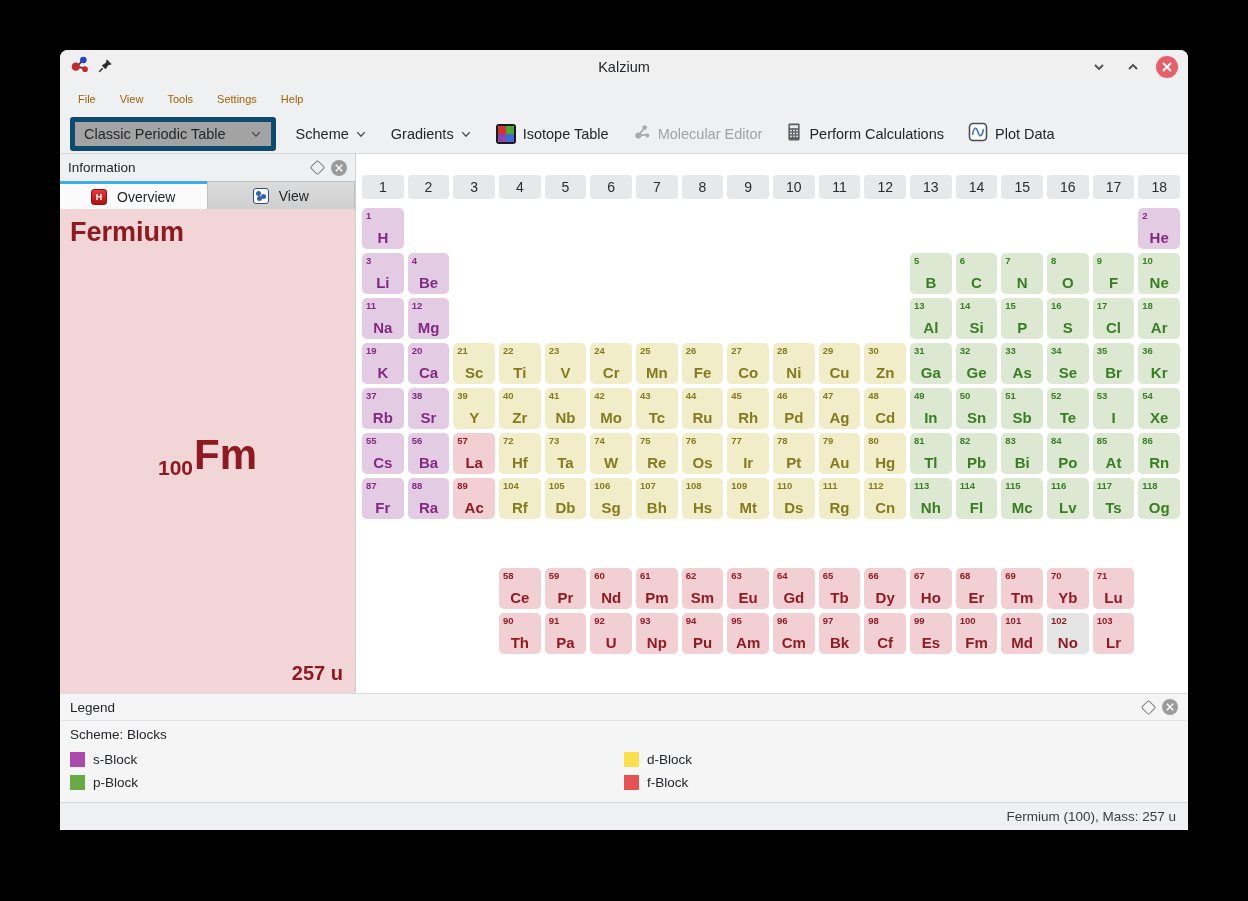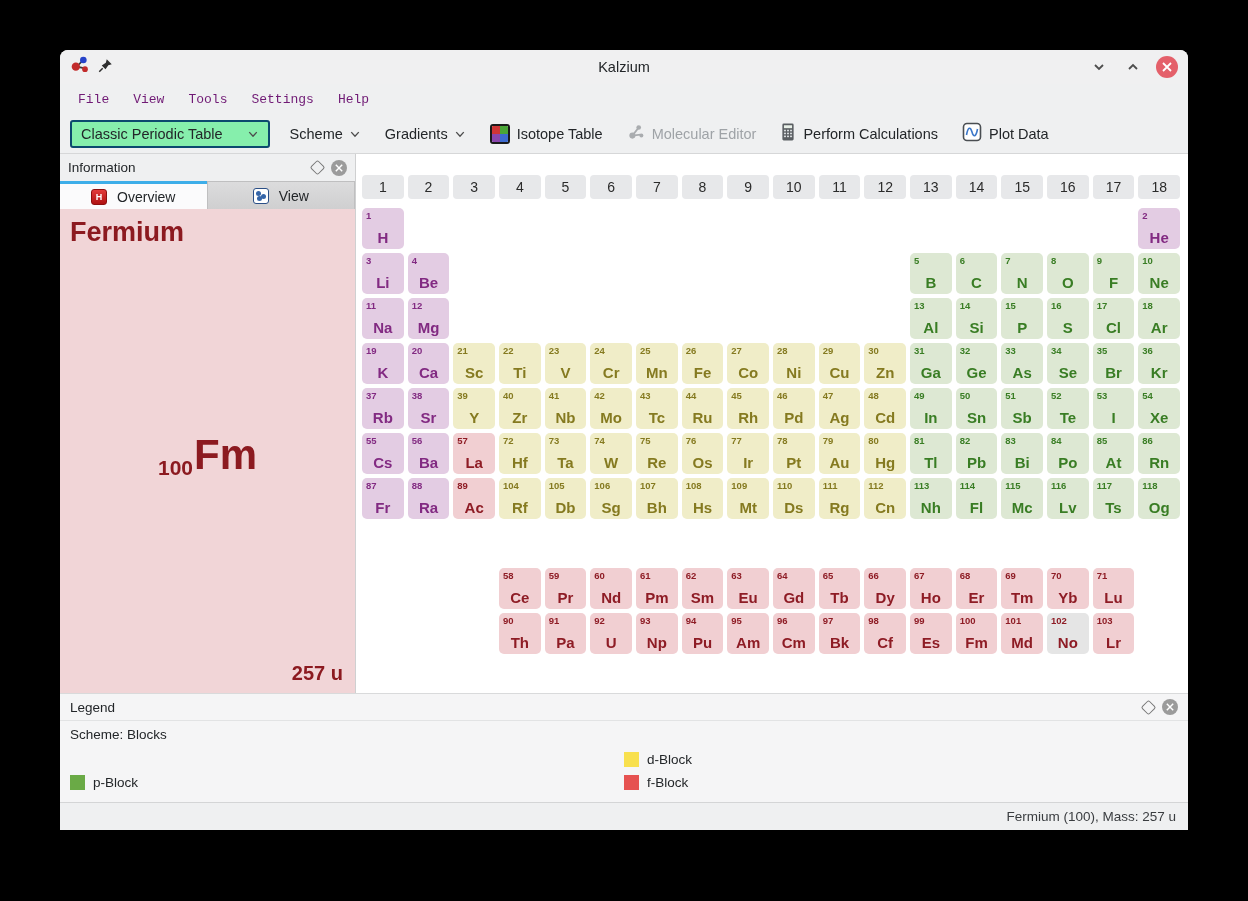--- a/index.html
+++ b/index.html
@@ -10,25 +10,25 @@
   
   .titlebar { height:34px; display:flex; align-items:center; padding:0 10px; position:relative; background:#f0f0f1; flex:0 0 auto; }
   .titlebar .left { display:flex; align-items:center; gap:8px; }
   .titlebar .title { position:absolute; left:0; right:0; text-align:center; font-size:14.5px; color:#232629; }
   .titlebar .right { margin-left:auto; display:flex; align-items:center; gap:12px; z-index:2; }
   .win-btn { width:22px; height:22px; display:flex; align-items:center; justify-content:center; cursor:pointer; }
   .close-circle { width:22px; height:22px; border-radius:50%; background:#e4606a; display:flex; align-items:center; justify-content:center; }
 
   
   .menubar { height:30px; display:flex; align-items:center; padding:0 8px; gap:4px; flex:0 0 auto; }
-  .menu-item { padding:3px 10px; font-size:13px; color:#701a75; border-radius:3px; cursor:pointer;font-family:Liberation Mono, monospace; }
+  .menu-item { padding:3px 10px; font-size:11px; color:#a16207; border-radius:3px; cursor:pointer; }
 
   
   .toolbar { height:40px; display:flex; align-items:center; padding:0 10px; gap:16px; border-bottom:1px solid #d6d7d8; flex:0 0 auto; }
-  .combo { display:flex; align-items:center; gap:24px; background:#86efac; border:2px solid #0c4a6e; border-radius:3px; padding:4px 9px; font-size:14.5px; color:#232629; cursor:pointer; }
+  .combo { display:flex; align-items:center; gap:24px; background:#a3a3a3; border:5px solid #0c4a6e; border-radius:3px; padding:4px 9px; font-size:14.5px; color:#232629; cursor:pointer; }
   .tool-drop { display:flex; align-items:center; gap:6px; font-size:14.5px; color:#232629; padding:4px 4px; cursor:pointer; }
   .tool-btn { display:flex; align-items:center; gap:7px; font-size:14.5px; color:#232629; padding:4px 4px; cursor:pointer; }
   .tool-btn.disabled { color:#9fa3a7; cursor:default; }
   .iso-icon { width:20px; height:20px; border:2px solid #1a1a1a; border-radius:3px; display:grid; grid-template-columns:1fr 1fr; grid-template-rows:1fr 1fr; overflow:hidden; background:#fff; }
   .iso-icon span:nth-child(1){background:#cf3535;} .iso-icon span:nth-child(2){background:#4aa637;}
   .iso-icon span:nth-child(3){background:#8a46ad;} .iso-icon span:nth-child(4){background:#3d6bd0;}
 
   
   .content { flex:1 1 auto; display:flex; min-height:0; }
 
@@ -751,20 +751,24 @@
         <span class="dock-close">
           <svg width="8" height="8" viewBox="0 0 10 10">
               <path d="M1 1 L9 9 M9 1 L1 9" stroke="#fff" stroke-width="1.8"></path>
             </svg>
         </span>
       </span>
     </div>
     <div class="legend-body">
       <div class="scheme-label">Scheme: Blocks</div>
       <div class="legend-grid">
+          <div class="legend-item" style="grid-area: 1 / 1;">
+            <span class="legend-swatch" style="background: rgb(170, 74, 170);"></span>
+            <span>s-Block</span>
+          </div>
           <div class="legend-item" style="grid-area: 2 / 1;">
             <span class="legend-swatch" style="background: rgb(106, 170, 70);"></span>
             <span>p-Block</span>
           </div>
           <div class="legend-item" style="grid-area: 1 / 2;">
             <span class="legend-swatch" style="background: rgb(248, 224, 78);"></span>
             <span>d-Block</span>
           </div>
           <div class="legend-item" style="grid-area: 2 / 2;">
             <span class="legend-swatch" style="background: rgb(230, 82, 81);"></span>

